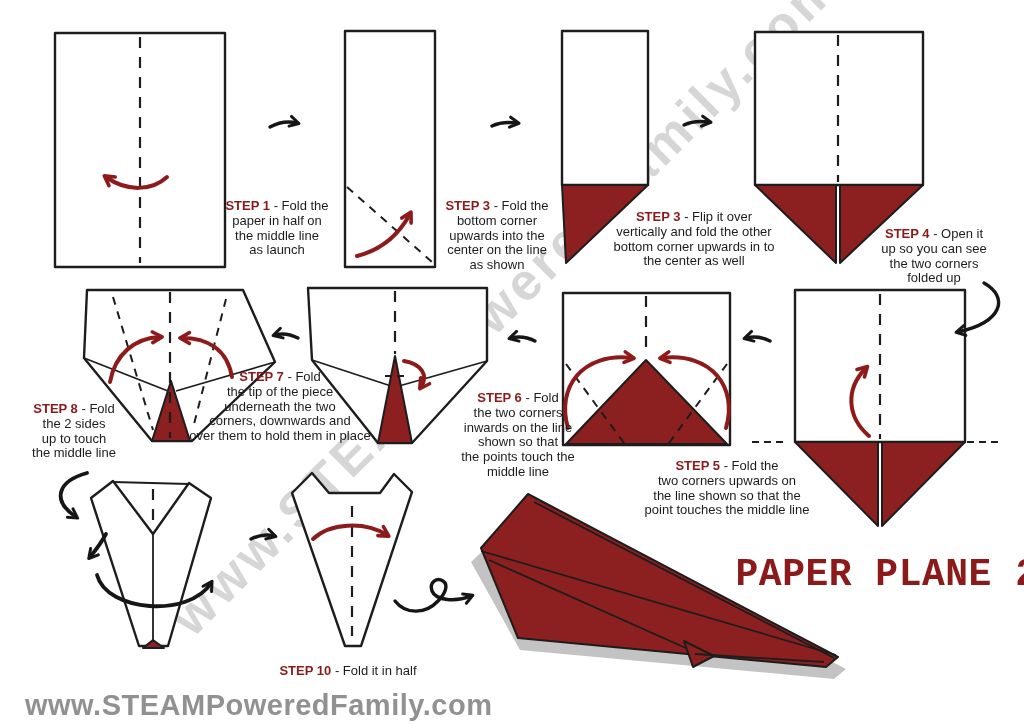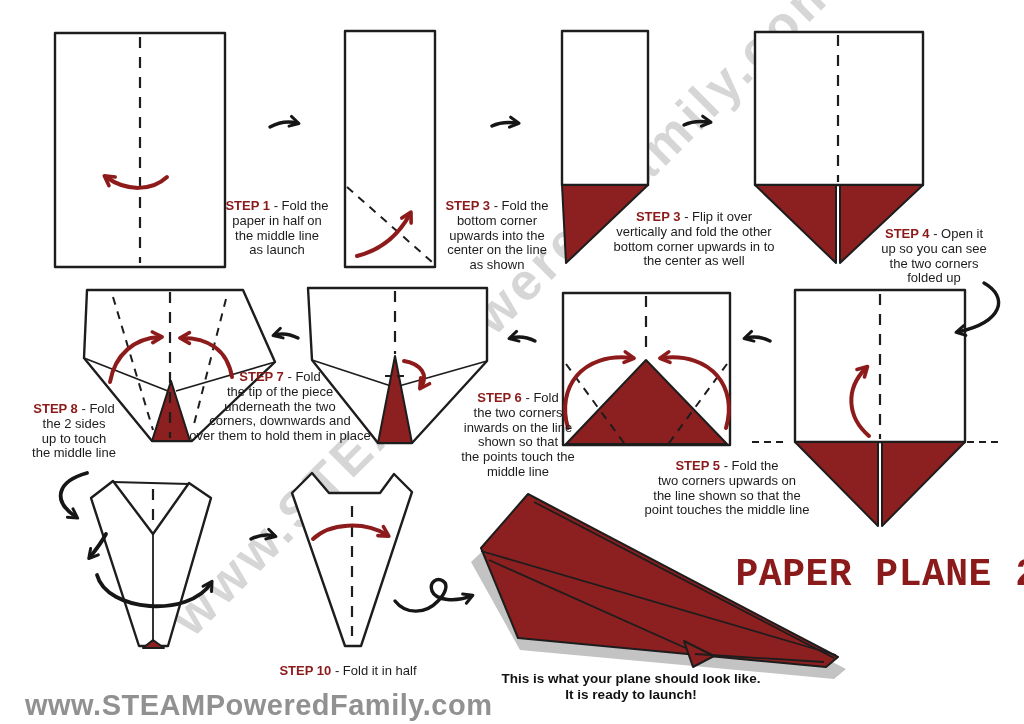--- a/index.html
+++ b/index.html
@@ -191,18 +191,16 @@
   <div class="step" style="left:74px;top:402px"><span class="lbl">STEP 8</span> <span>- Fold
 the 2 sides
 up to touch
 the middle line</span></div>
 
 
   <div class="step" style="left:348px;top:664px"><span class="lbl">STEP 10</span> <span>- Fold it in half</span></div>
 
   <div id="title">PAPER PLANE 2</div>
 
-  <div id="caption">This is what your plane should look like.
-It is ready to launch!</div>
 
   <div id="wm-footer">www.STEAMPoweredFamily.com</div>
 
 </div>
 
 </body></html>

